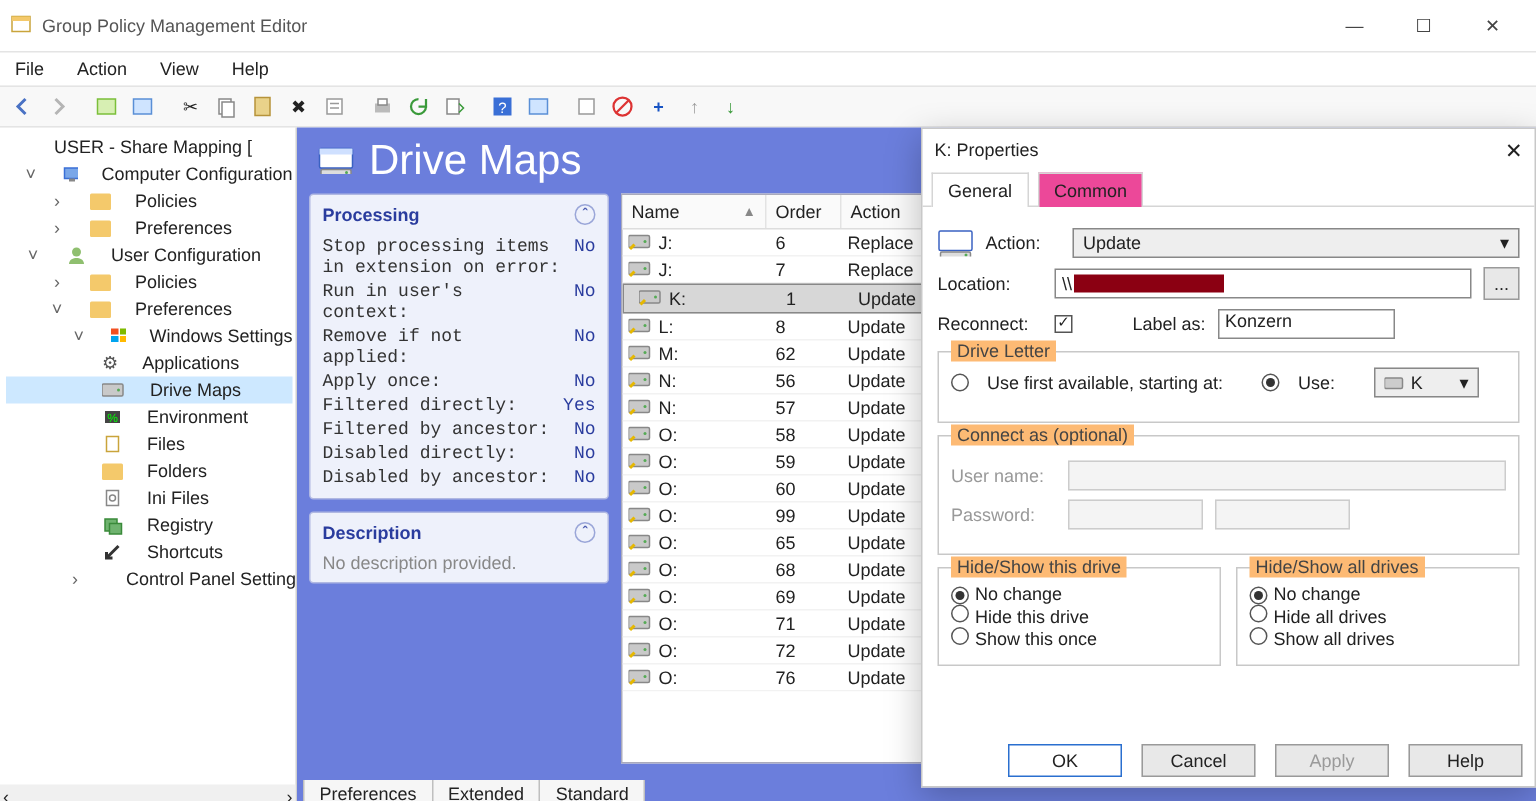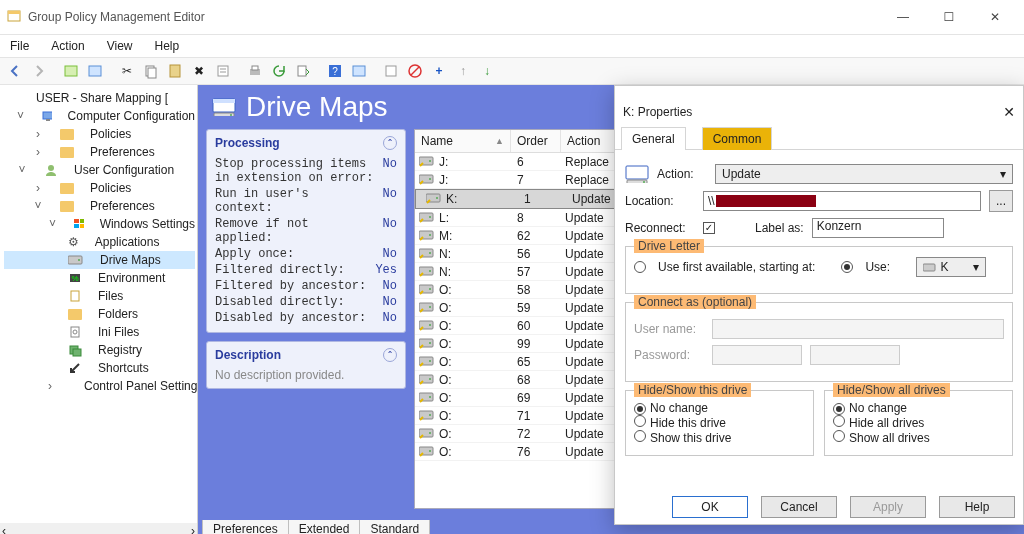--- a/index.html
+++ b/index.html
@@ -38,24 +38,24 @@
   .gh { padding:4px 6px; border-right:1px solid #e3e3e3; display:flex; align-items:center; gap:4px; }
   .gh.name{ width:96px;} .gh.order{width:50px;} .gh.action{width:58px;} .gh.path{flex:1;}
   .grid-rows { overflow:hidden; }
   .grow { display:flex; align-items:center; height:18px; border-bottom:1px solid #f2f2f2; }
   .grow.sel { background:#d7d7d7; }
   .gc.name{ width:96px; padding-left:4px; display:flex; align-items:center; gap:4px;} .gc.order{width:50px;padding-left:6px;} .gc.action{width:58px;padding-left:4px;} .gc.path{flex:1;padding-left:4px;}
   .drive-icon{width:16px;height:12px;}
   .tabs-bottom { position:absolute; bottom:0; left:4px; display:flex; }
   .btab { border:1px solid #bfbfbf; border-top:none; background:#f6f6f6; padding:2px 10px; font-size:12px; margin-right:-1px; border-radius:0 0 3px 3px; }
   .dialog { position:absolute; top:0; right:0; width:410px; height:440px; background:#fff; border:1px solid #c8c8c8; box-shadow:0 6px 22px rgba(0,0,0,.25); }
-  .dlg-title { height:28px; display:flex; align-items:center; padding:0 8px; justify-content:space-between;margin-top:12px; }
+  .dlg-title { height:28px; display:flex; align-items:center; padding:0 8px; justify-content:space-between; }
   .dlg-tabs { display:flex; padding:0 6px; border-bottom:1px solid #d5d5d5; }
-  .dlg-tab { padding:4px 10px; border:1px solid #d5d5d5; border-bottom:none; background:#fff; margin-right:16px; font-size:12px; position:relative; top:1px; }
-  .dlg-tab.inactive { background:#eab308; }
+  .dlg-tab { padding:4px 10px; border:1px solid #d5d5d5; border-bottom:none; background:#fff; margin-right:6px; font-size:12px; position:relative; top:1px; }
+  .dlg-tab.inactive { background:#ec4899; }
   .dlg-body { padding:8px 10px; font-size:12px; }
   .frow { display:flex; align-items:center; margin:6px 0; gap:8px; }
   .flabel { width:70px; }
   .finput { border:1px solid #888; height:20px; padding:0 4px; background:#fff; }
   .sel { border:1px solid #888; height:20px; background:#eee; flex:1; display:flex; align-items:center; padding:0 6px; justify-content:space-between; }
   .fieldset { border:1px solid #c8c8c8; padding:6px 8px 10px 8px; margin-top:8px; }
   .fieldset .legend { position:relative; top:-14px; background:#fdba74; padding:0 4px; display:inline-block; color:#444; }
   .fieldset .fcontent { margin-top:-10px; }
   .radio { width:12px;height:12px;border:1px solid #555;border-radius:50%;display:inline-flex;align-items:center;justify-content:center;margin-right:4px; }
   .radio.on::after{content:"";width:6px;height:6px;background:#333;border-radius:50%;}
@@ -639,21 +639,21 @@
             <span>\\</span>
             <span style="display:inline-block;width:100px;height:12px;background:#8b0012;margin-left:1px;"></span>
           </div>
         <div class="btn" style="width:24px">...</div>
       </div>
       <div class="frow">
         <span class="flabel">Reconnect:</span>
         <span class="cbox on"></span>
         <span style="width:20px"></span>
         <span>Label as:</span>
-        <div class="finput" style="width:132px">Konzern</div>
+        <div class="finput" style="width:118px">Konzern</div>
       </div>
 
       <div class="fieldset">
         <span class="legend">Drive Letter</span>
         <div class="fcontent frow">
           <span class="radio"></span>
             <span>Use first available, starting at:</span>
           <span style="width:10px"></span>
           <span class="radio on"></span>
             <span>Use:</span>
@@ -681,21 +681,21 @@
             </div>
         </div>
       </div>
 
       <div style="display:flex;gap:10px;">
         <div class="fieldset" style="flex:1">
           <span class="legend">Hide/Show this drive</span>
           <div class="fcontent">
             <div><span class="radio on"></span><span>No change</span></div>
             <div><span class="radio"></span><span>Hide this drive</span></div>
-            <div><span class="radio"></span><span>Show this drive</span></div>
+            <div><span class="radio"></span><span>Show this once</span></div>
           </div>
         </div>
         <div class="fieldset" style="flex:1">
           <span class="legend">Hide/Show all drives</span>
           <div class="fcontent">
             <div><span class="radio on"></span><span>No change</span></div>
             <div><span class="radio"></span><span>Hide all drives</span></div>
             <div><span class="radio"></span><span>Show all drives</span></div>
           </div>
         </div>

